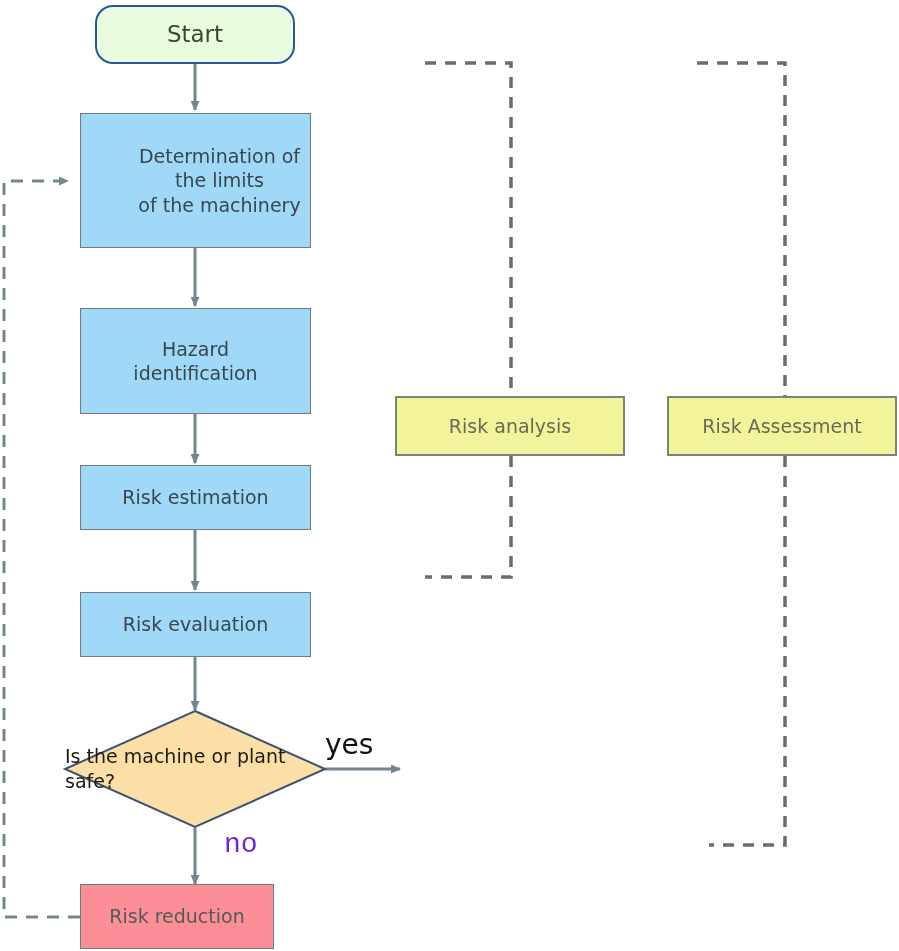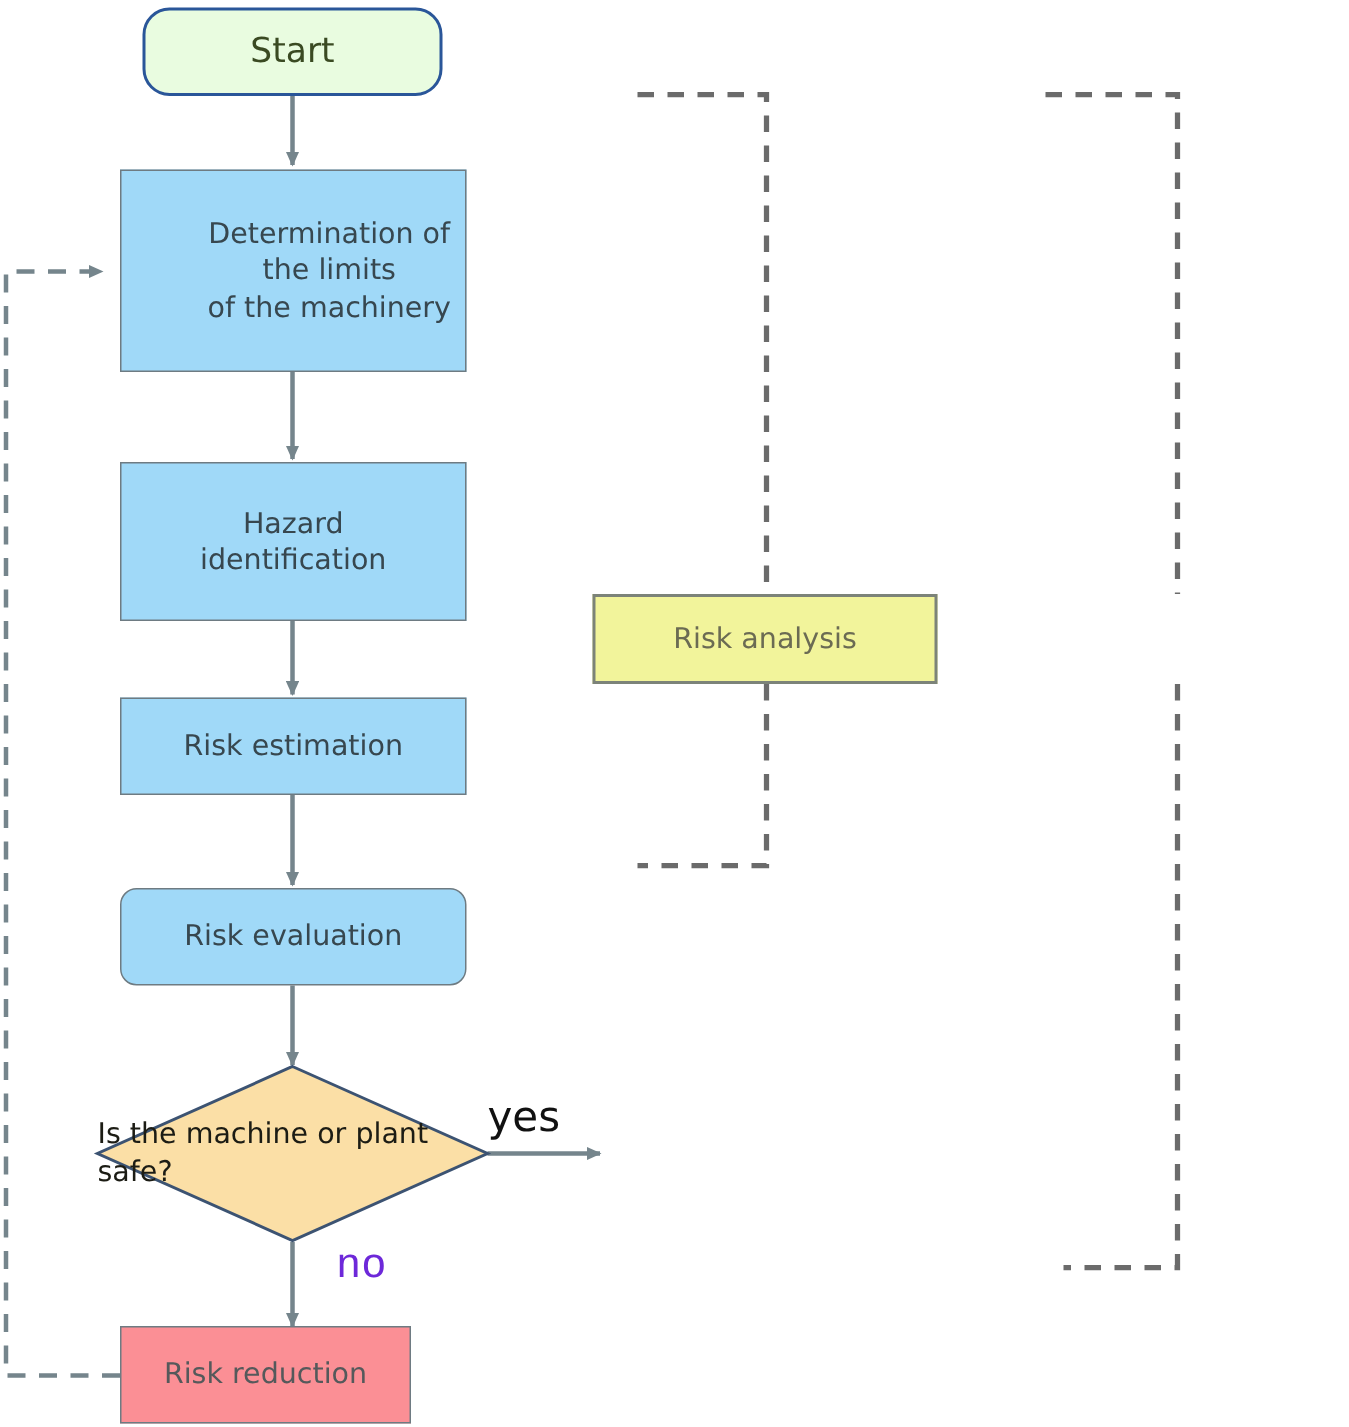--- a/index.html
+++ b/index.html
@@ -174,37 +174,40 @@
 
   <div class="node process" style="left:80px; top:308px; width:231px; height:106px;">
     <span class="label">Hazard
 identification</span>
   </div>
 
   <div class="node process" style="left:80px; top:465px; width:231px; height:65px;">
     <span class="label">Risk estimation</span>
   </div>
 
-  <div class="node process" style="left:80px; top:592px; width:231px; height:65px;border-radius:11px;">
+  <div class="node process" style="left:80px; top:592px; width:231px; height:65px;">
     <span class="label">Risk evaluation</span>
   </div>
 
   <div class="decision" style="left:65px; top:711px; width:260px; height:116px;">
     <div class="diamond-text">Is the
 machine or
 plant safe?</div>
   </div>
 
 
   <div class="node process-alert" style="left:80px; top:884px; width:194px; height:65px;">
     <span class="label">Risk reduction</span>
   </div>
 
   <div class="node group-box" style="left:395px; top:396px; width:230px; height:60px;">
     <span class="label">Risk analysis</span>
   </div>
 
+  <div class="node group-box" style="left:667px; top:396px; width:230px; height:60px;">
+    <span class="label">Risk Assessment</span>
+  </div>
 
   <div class="edge-label yes" style="left:325px; top:728px;">yes</div>
 
   <div class="edge-label no" style="left:224px; top:829px;">no</div>
 
 </div>
 
 </body></html>

